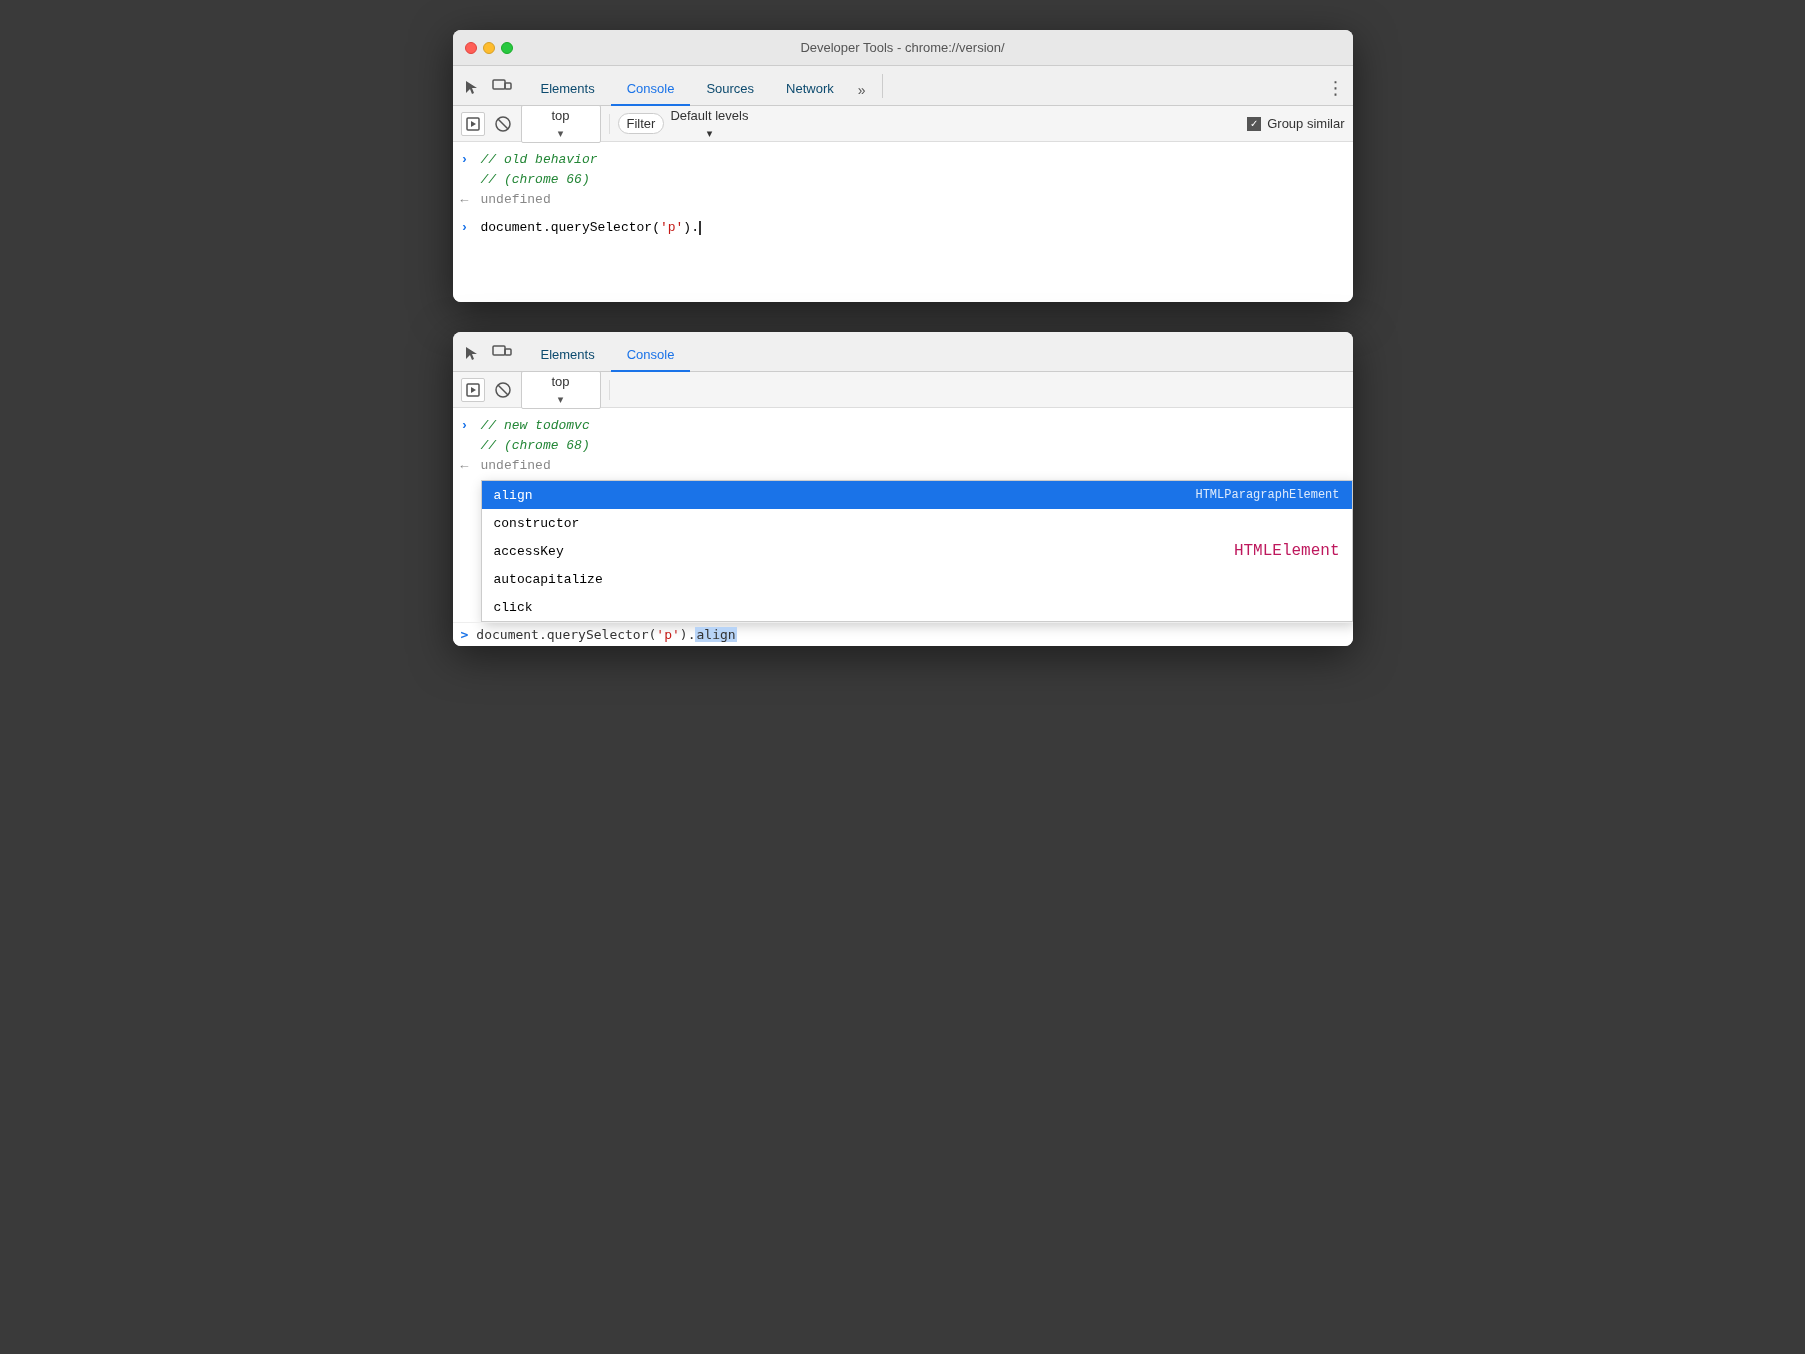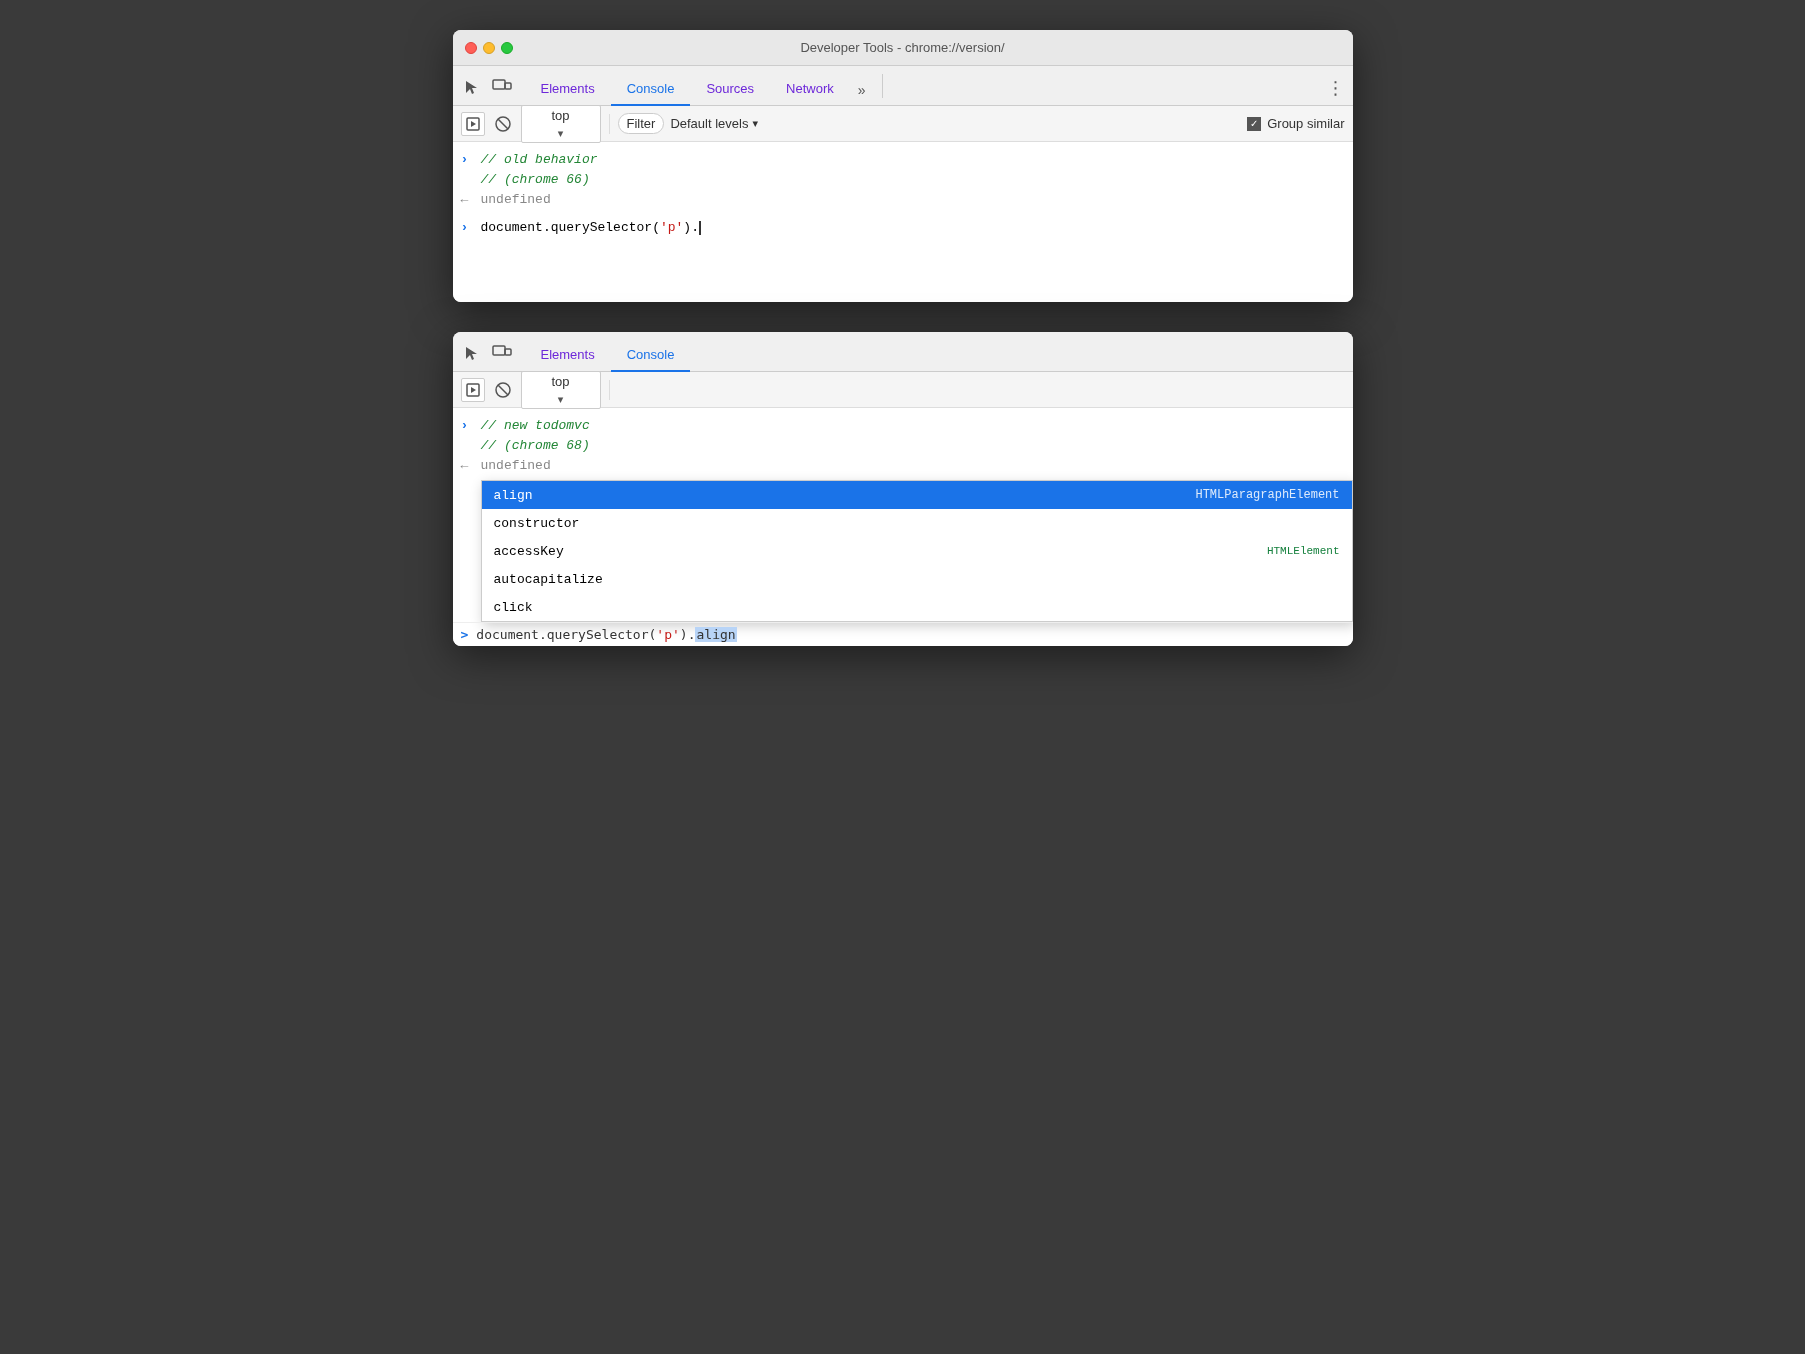--- a/index.html
+++ b/index.html
@@ -84,21 +84,21 @@
       align-items: center;
       justify-content: center;
       color: #555;
       font-size: 16px;
       cursor: pointer;
     }
 
     .tab {
       padding: 8px 16px;
       font-size: 13px;
-      color: #6d28d9;
+      color: #0c4a6e;
       cursor: pointer;
       border-bottom: 2px solid transparent;
       margin-bottom: -1px;
     }
 
     .tab.active {
       color: #1a73e8;
       border-bottom: 2px solid #1a73e8;
       font-weight: 500;
     }
@@ -184,20 +184,21 @@
       cursor: pointer;
     }
 
     .default-levels {
       display: flex;
       align-items: center;
       gap: 4px;
       font-size: 13px;
       color: #333;
       cursor: pointer;
+      flex-direction: column;
     }
 
     .group-similar {
       display: flex;
       align-items: center;
       gap: 6px;
       font-size: 13px;
       color: #333;
       margin-left: auto;
     }
@@ -289,22 +290,22 @@
     .autocomplete-item.selected {
       background: #1a73e8;
       color: white;
     }
 
     .autocomplete-item-label {
       flex: 1;
     }
 
     .autocomplete-item-type {
-      color: #15803d;
-      font-size: 11px;
+      color: #be185d;
+      font-size: 16px;
       margin-left: 20px;
     }
 
     .autocomplete-item.selected .autocomplete-item-type {
       color: rgba(255,255,255,0.8);
       margin-left: 16px;
     }
 
     .console-input-line {
       display: flex;

